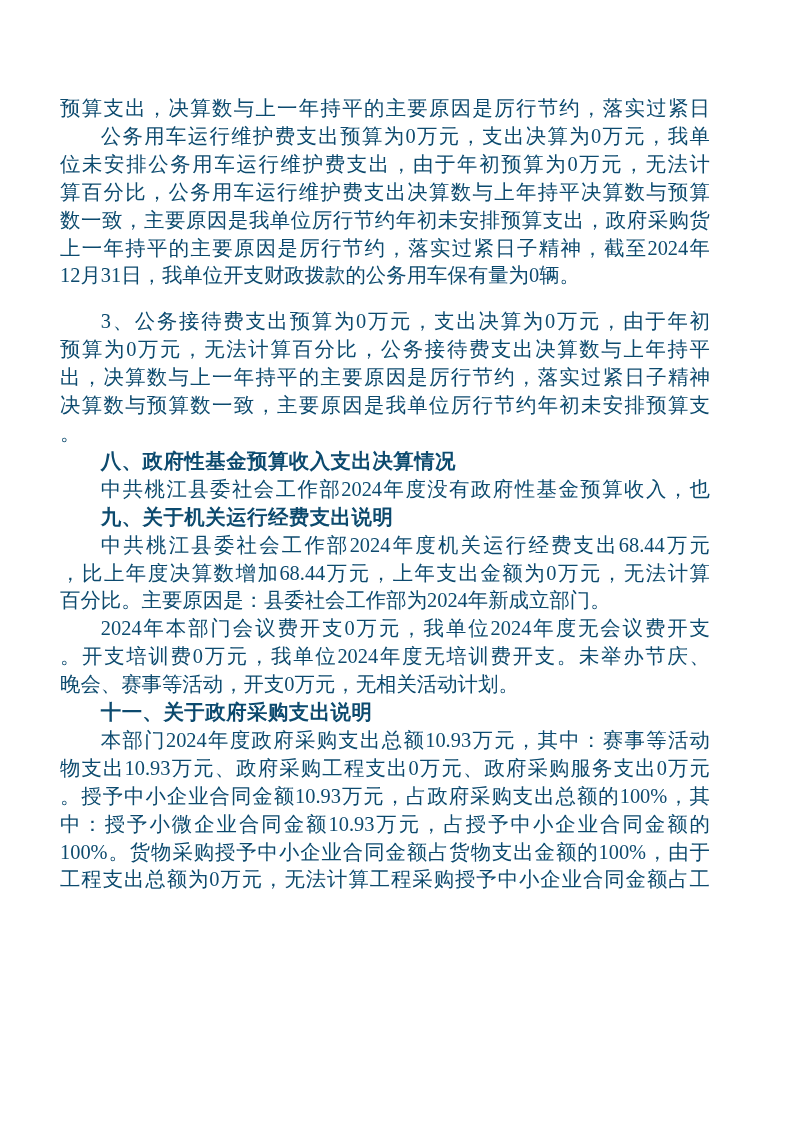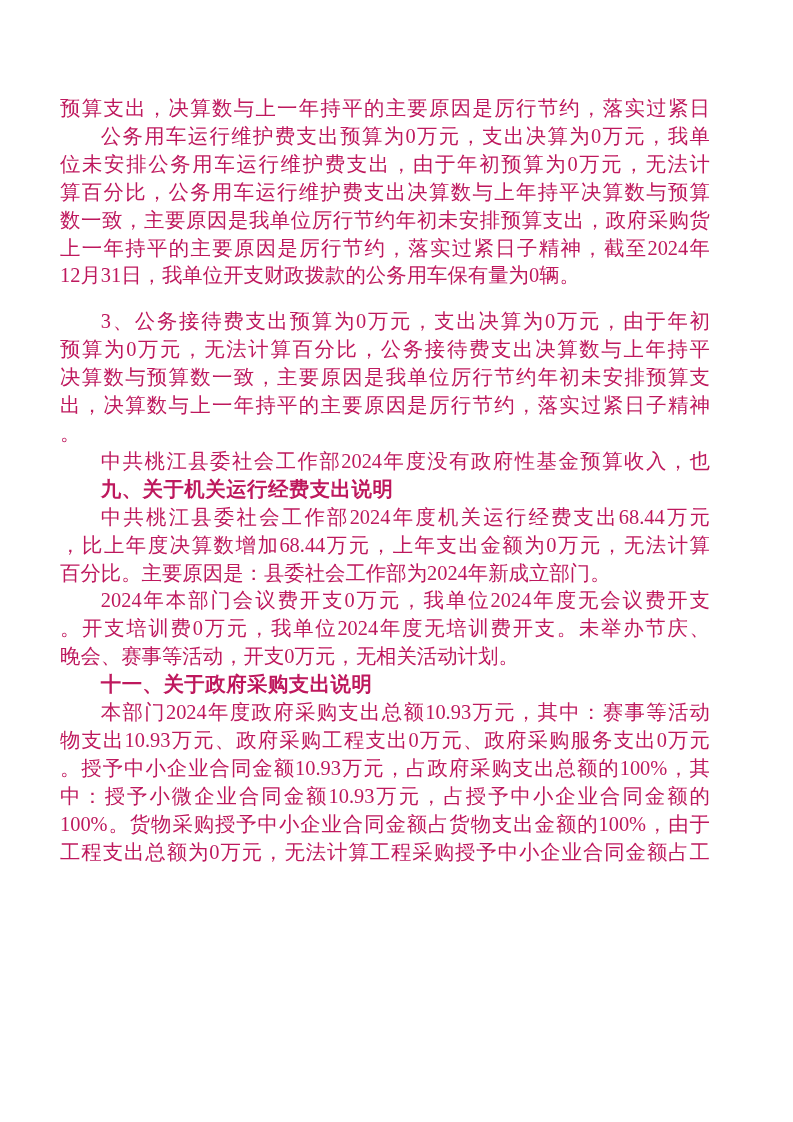--- a/index.html
+++ b/index.html
@@ -41,39 +41,42 @@
     letter-spacing: 0.5px;
   }
   .spacer {
     height: 18px;
   }
 </style>
 </head>
 <body>
 
 <div class="page" style="background: rgb(255, 255, 255);">
-  <div class="text-block" style="color: #be185d;">
+  <div class="text-block" style="color: #0c4a6e;">
       <div class="paragraph">
         <div class="line j">预算支出，决算数与上一年持平的主要原因是厉行节约，落实过紧日</div>
       </div>
       <div class="paragraph">
         <div class="line indent j">公务用车运行维护费支出预算为0万元，支出决算为0万元，我单</div>
         <div class="line j">位未安排公务用车运行维护费支出，由于年初预算为0万元，无法计</div>
         <div class="line j">算百分比，公务用车运行维护费支出决算数与上年持平决算数与预算</div>
         <div class="line j">数一致，主要原因是我单位厉行节约年初未安排预算支出，政府采购货</div>
         <div class="line j">上一年持平的主要原因是厉行节约，落实过紧日子精神，截至2024年</div>
         <div class="line">12月31日，我单位开支财政拨款的公务用车保有量为0辆。</div>
       </div>
       <div class="spacer"></div>
       <div class="paragraph">
         <div class="line indent j">3、公务接待费支出预算为0万元，支出决算为0万元，由于年初</div>
         <div class="line j">预算为0万元，无法计算百分比，公务接待费支出决算数与上年持平</div>
+        <div class="line j">出，决算数与上一年持平的主要原因是厉行节约，落实过紧日子精神</div>
         <div class="line j">决算数与预算数一致，主要原因是我单位厉行节约年初未安排预算支</div>
-        <div class="line j">出，决算数与上一年持平的主要原因是厉行节约，落实过紧日子精神</div>
         <div class="line">。</div>
+      </div>
+      <div class="paragraph">
+        <div class="line indent heading">八、政府性基金预算收入支出决算情况</div>
       </div>
       <div class="paragraph">
         <div class="line indent j">中共桃江县委社会工作部2024年度没有政府性基金预算收入，也</div>
       </div>
       <div class="paragraph">
         <div class="line indent heading">九、关于机关运行经费支出说明</div>
       </div>
       <div class="paragraph">
         <div class="line indent j">中共桃江县委社会工作部2024年度机关运行经费支出68.44万元</div>
         <div class="line j">，比上年度决算数增加68.44万元，上年支出金额为0万元，无法计算</div>

